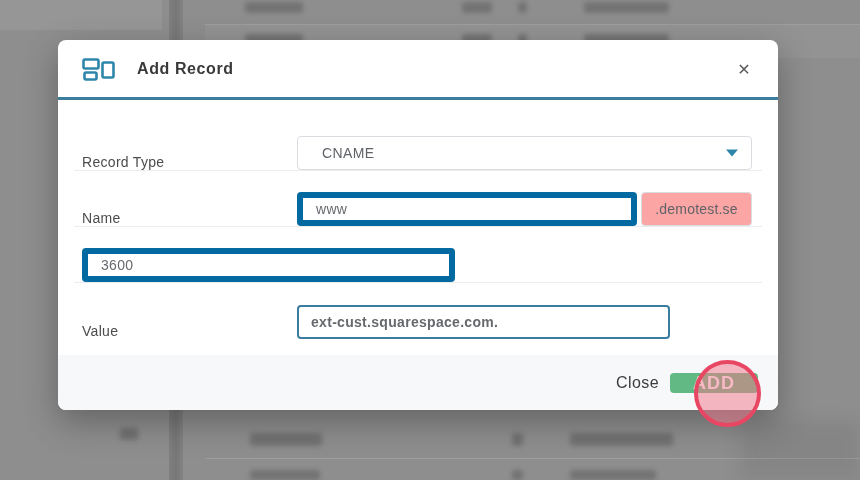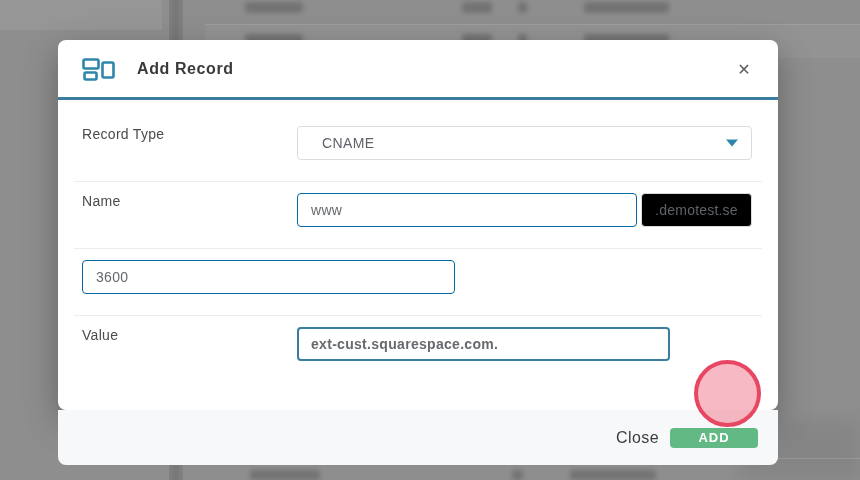--- a/index.html
+++ b/index.html
@@ -43,22 +43,22 @@
   }
   .close-btn{
     position:absolute;right:22px;top:17px;width:24px;height:24px;
     display:flex;align-items:center;justify-content:center;
     font-size:16px;color:#5c5c5c;cursor:pointer;font-weight:300;
   }
   .header-rule{height:3px;flex:0 0 3px;background:var(--accent);}
 
   .modal-body{padding-top:15px;flex:1 1 auto;}
   .field-row{
-    height:56px;margin:11px 16px;padding:0 8px;
-    display:flex;align-items:flex-start;
+    height:56px;margin:0 16px;padding:0 8px;
+    display:flex;align-items:flex-end;
     border-bottom:1px solid #ededed;
   }
   .field-row.last{border-bottom:none;}
   .field-label{
     width:215px;flex:0 0 215px;font-size:14px;color:#4c4c4c;letter-spacing:.3px;
   }
   .field-control{flex:1 1 auto;display:flex;align-items:center;gap:4px;}
 
   .select-box{
     position:relative;width:455px;height:34px;
@@ -66,46 +66,46 @@
     display:flex;align-items:center;padding:0 34px 0 24px;cursor:pointer;
   }
   .select-value{font-size:14px;color:#5f6368;letter-spacing:.4px;}
   .dropdown-arrow{
     position:absolute;right:13px;top:50%;transform:translateY(-50%);
     width:0;height:0;border-left:6px solid transparent;border-right:6px solid transparent;
     border-top:7px solid #2e86ab;
   }
 
   input.text-input{
-    height:34px;border:1px solid #0369a1;border-radius:4px;background:#fff;
+    height:34px;border:6px solid #0369a1;border-radius:4px;background:#fff;
     font-family:"Liberation Sans", sans-serif;font-size:14px;color:#666a6e;
     padding:0 13px;letter-spacing:.3px;outline:none;
   }
   .w-full{width:373px;}
   .w-name{width:340px;}
   input.focused{border:2px solid var(--accent);padding:0 12px;font-weight:bold;}
   .suffix-box{
-    width:111px;height:34px;border:1px solid #d9dce1;border-radius:4px;background:#000000;
+    width:111px;height:34px;border:1px solid #d9dce1;border-radius:4px;background:#fca5a5;
     display:flex;align-items:center;justify-content:center;
     font-size:14px;color:#5f6368;letter-spacing:.2px;
   }
 
   .modal-footer{
     margin-top:16px;height:55px;flex:0 0 55px;
     background:#f7f8fa;border-radius:0 0 8px 8px;
     display:flex;align-items:center;justify-content:flex-end;
     padding:0 20px;gap:11px;
   }
   .close-text-btn{
     font-size:16px;color:#3c3c3c;letter-spacing:.4px;cursor:pointer;
     background:none;border:none;font-family:"Liberation Sans", sans-serif;
   }
   .add-btn{
     width:88px;height:20px;background:var(--add-green);border:none;border-radius:4px;
-    color:#ffffff;font-weight:bold;font-size:13px;letter-spacing:1px;
+    color:#ffffff;font-weight:bold;font-size:18px;letter-spacing:1px;
     font-family:"Liberation Sans", sans-serif;cursor:pointer;
   }
 
   
   .highlight-circle{
     position:absolute;left:694px;top:360px;width:67px;height:67px;
     border-radius:50%;
     border:4px solid var(--annotation-pink);
     background:rgba(240,120,140,0.52);
     z-index:5;pointer-events:none;

